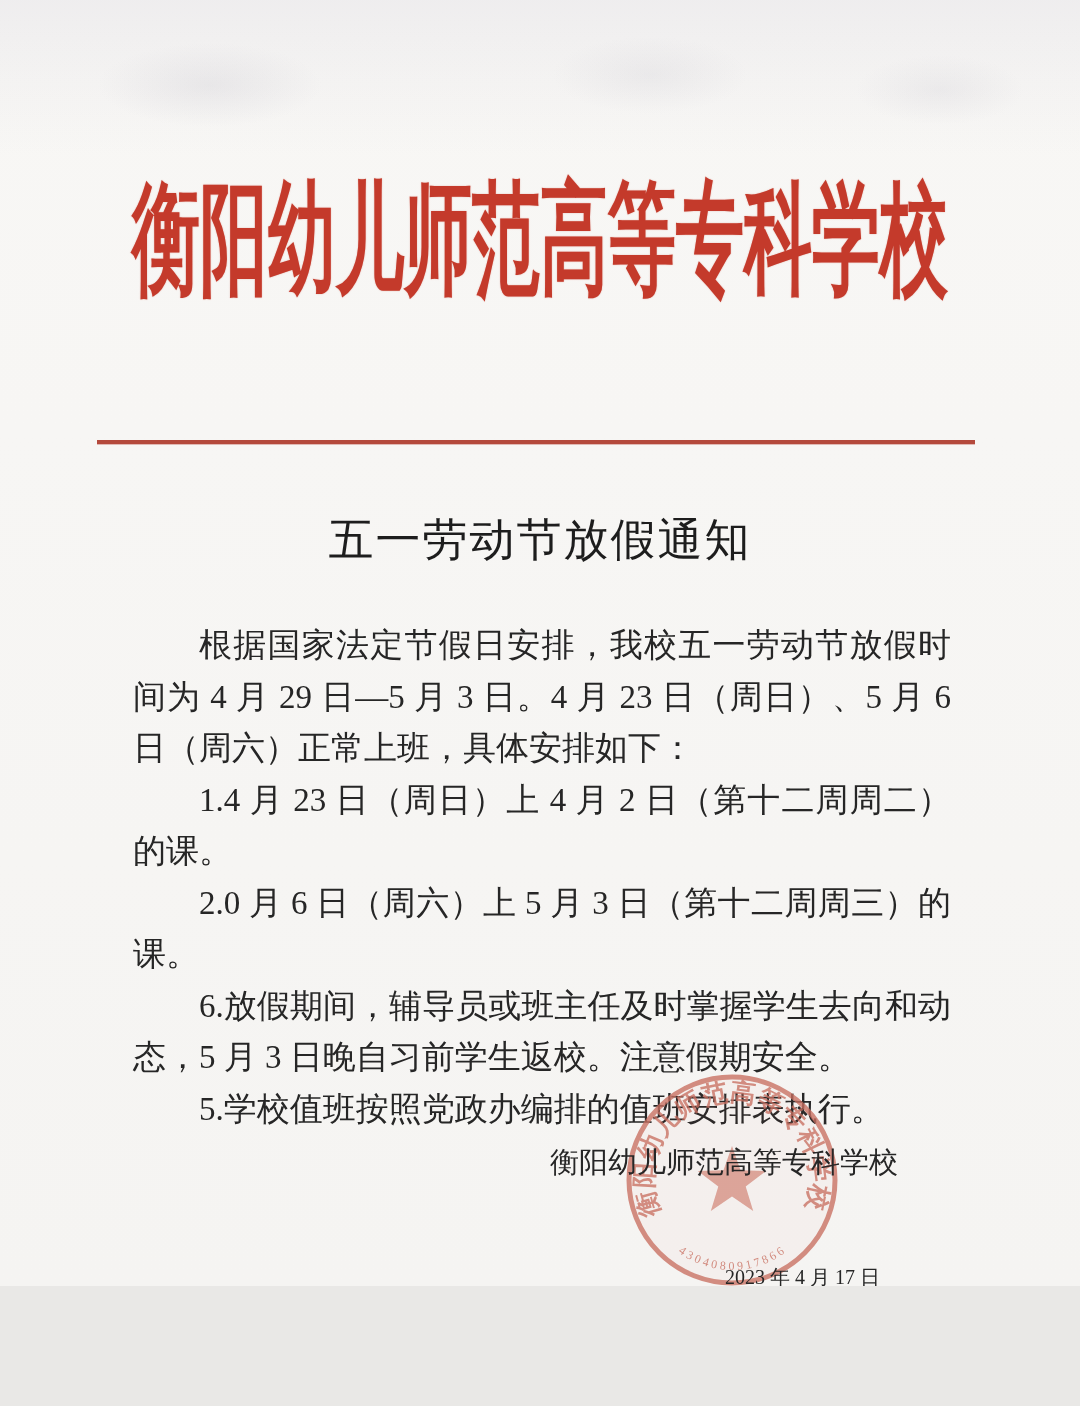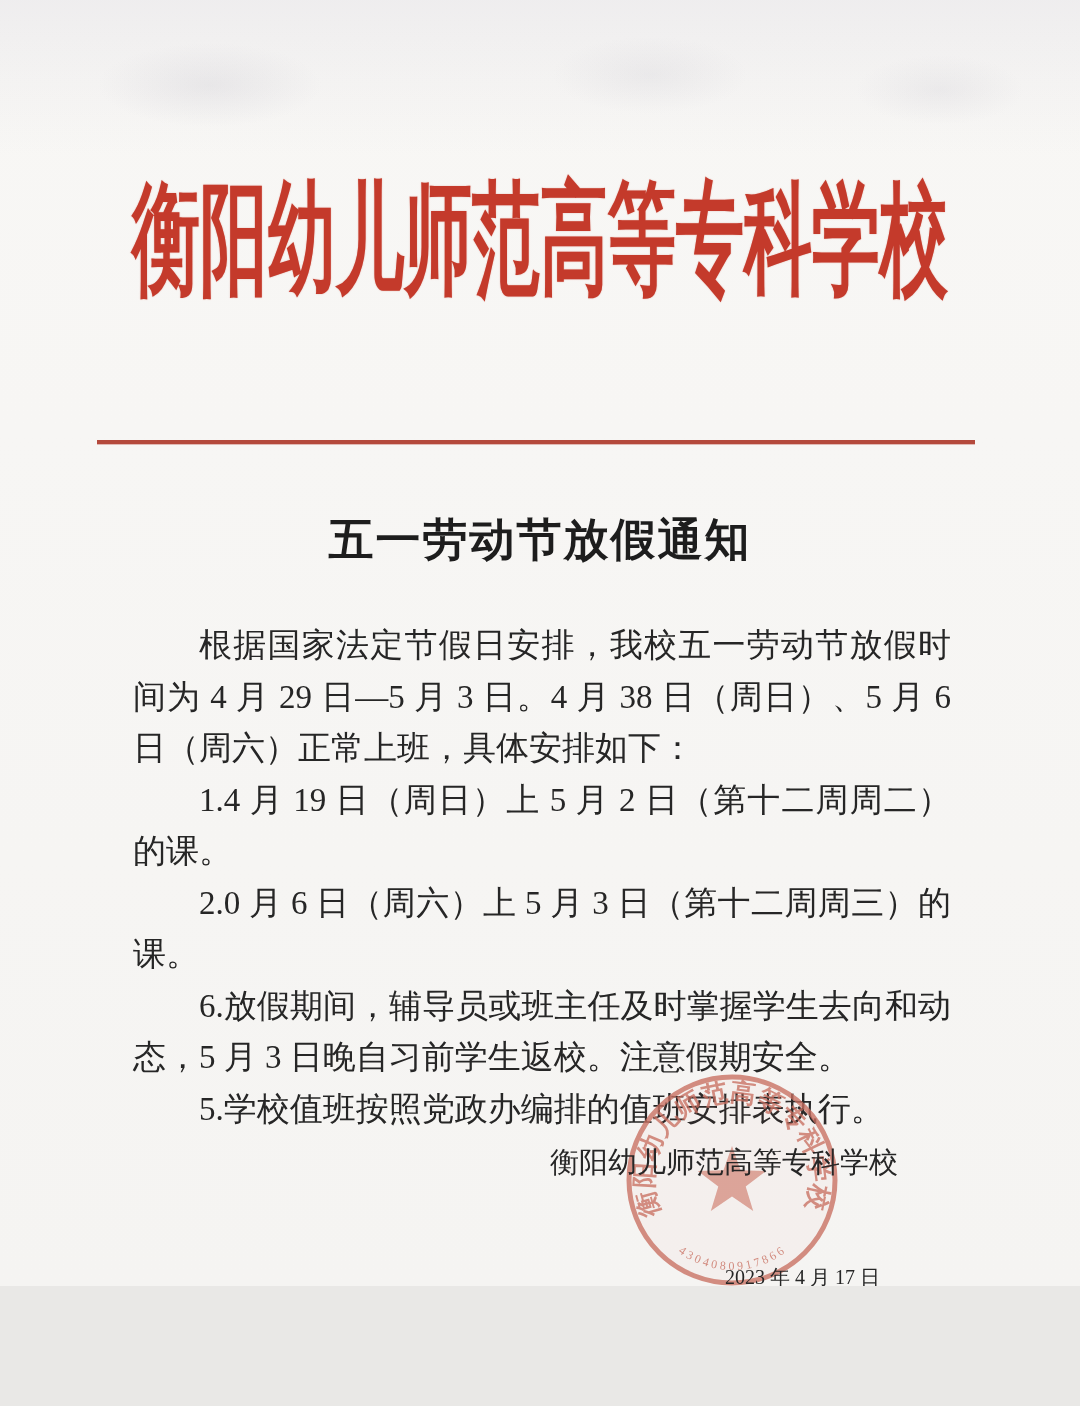--- a/index.html
+++ b/index.html
@@ -46,21 +46,21 @@
     box-shadow: 0 1px 0 rgba(180,73,60,.35);
   }
 
   
   .notice-title {
     position: absolute;
     top: 510px; left: 0;
     width: 100%;
     text-align: center;
     font-size: 45px;
-    font-weight: bold;
+    font-weight: normal;
     color: #1d1d1d;
     letter-spacing: 2px;
   }
 
   
   .body-text {
     position: absolute;
     top: 620px; left: 133px;
     width: 818px;
     font-size: 33px;
@@ -115,22 +115,22 @@
 
   <div class="letterhead-wrap">
     <div class="letterhead">衡阳幼儿师范高等专科学校</div>
   </div>
 
   <div class="divider"></div>
 
   <div class="notice-title">五一劳动节放假通知</div>
 
   <div class="body-text">
-    <p>根据国家法定节假日安排，我校五一劳动节放假时间为 4 月 29 日—5 月 3 日。4 月 38 日（周日）、5 月 6 日（周六）正常上班，具体安排如下：</p>
-    <p>1.4 月 19 日（周日）上 5 月 2 日（第十二周周二）的课。</p>
+    <p>根据国家法定节假日安排，我校五一劳动节放假时间为 4 月 29 日—5 月 3 日。4 月 23 日（周日）、5 月 6 日（周六）正常上班，具体安排如下：</p>
+    <p>1.4 月 23 日（周日）上 4 月 2 日（第十二周周二）的课。</p>
     <p>2.0 月 6 日（周六）上 5 月 3 日（第十二周周三）的课。</p>
     <p>6.放假期间，辅导员或班主任及时掌握学生去向和动态，5 月 3 日晚自习前学生返校。注意假期安全。</p>
     <p>5.学校值班按照党政办编排的值班安排表执行。</p>
   </div>
 
   <svg class="seal" viewBox="0 0 264 264" xmlns="http://www.w3.org/2000/svg">
     <circle cx="132" cy="132" r="103" fill="rgba(222,130,118,0.05)" stroke="#c96f61" stroke-width="5"></circle>
     <defs>
       <path id="sealArcPath" d="M 60.4,165.4 A 79,79 0 1 1 203.6,165.4" fill="none"></path>
       <path id="sealNumPath" d="M 76.6,202.9 A 90,90 0 0 0 187.4,202.9" fill="none"></path>

